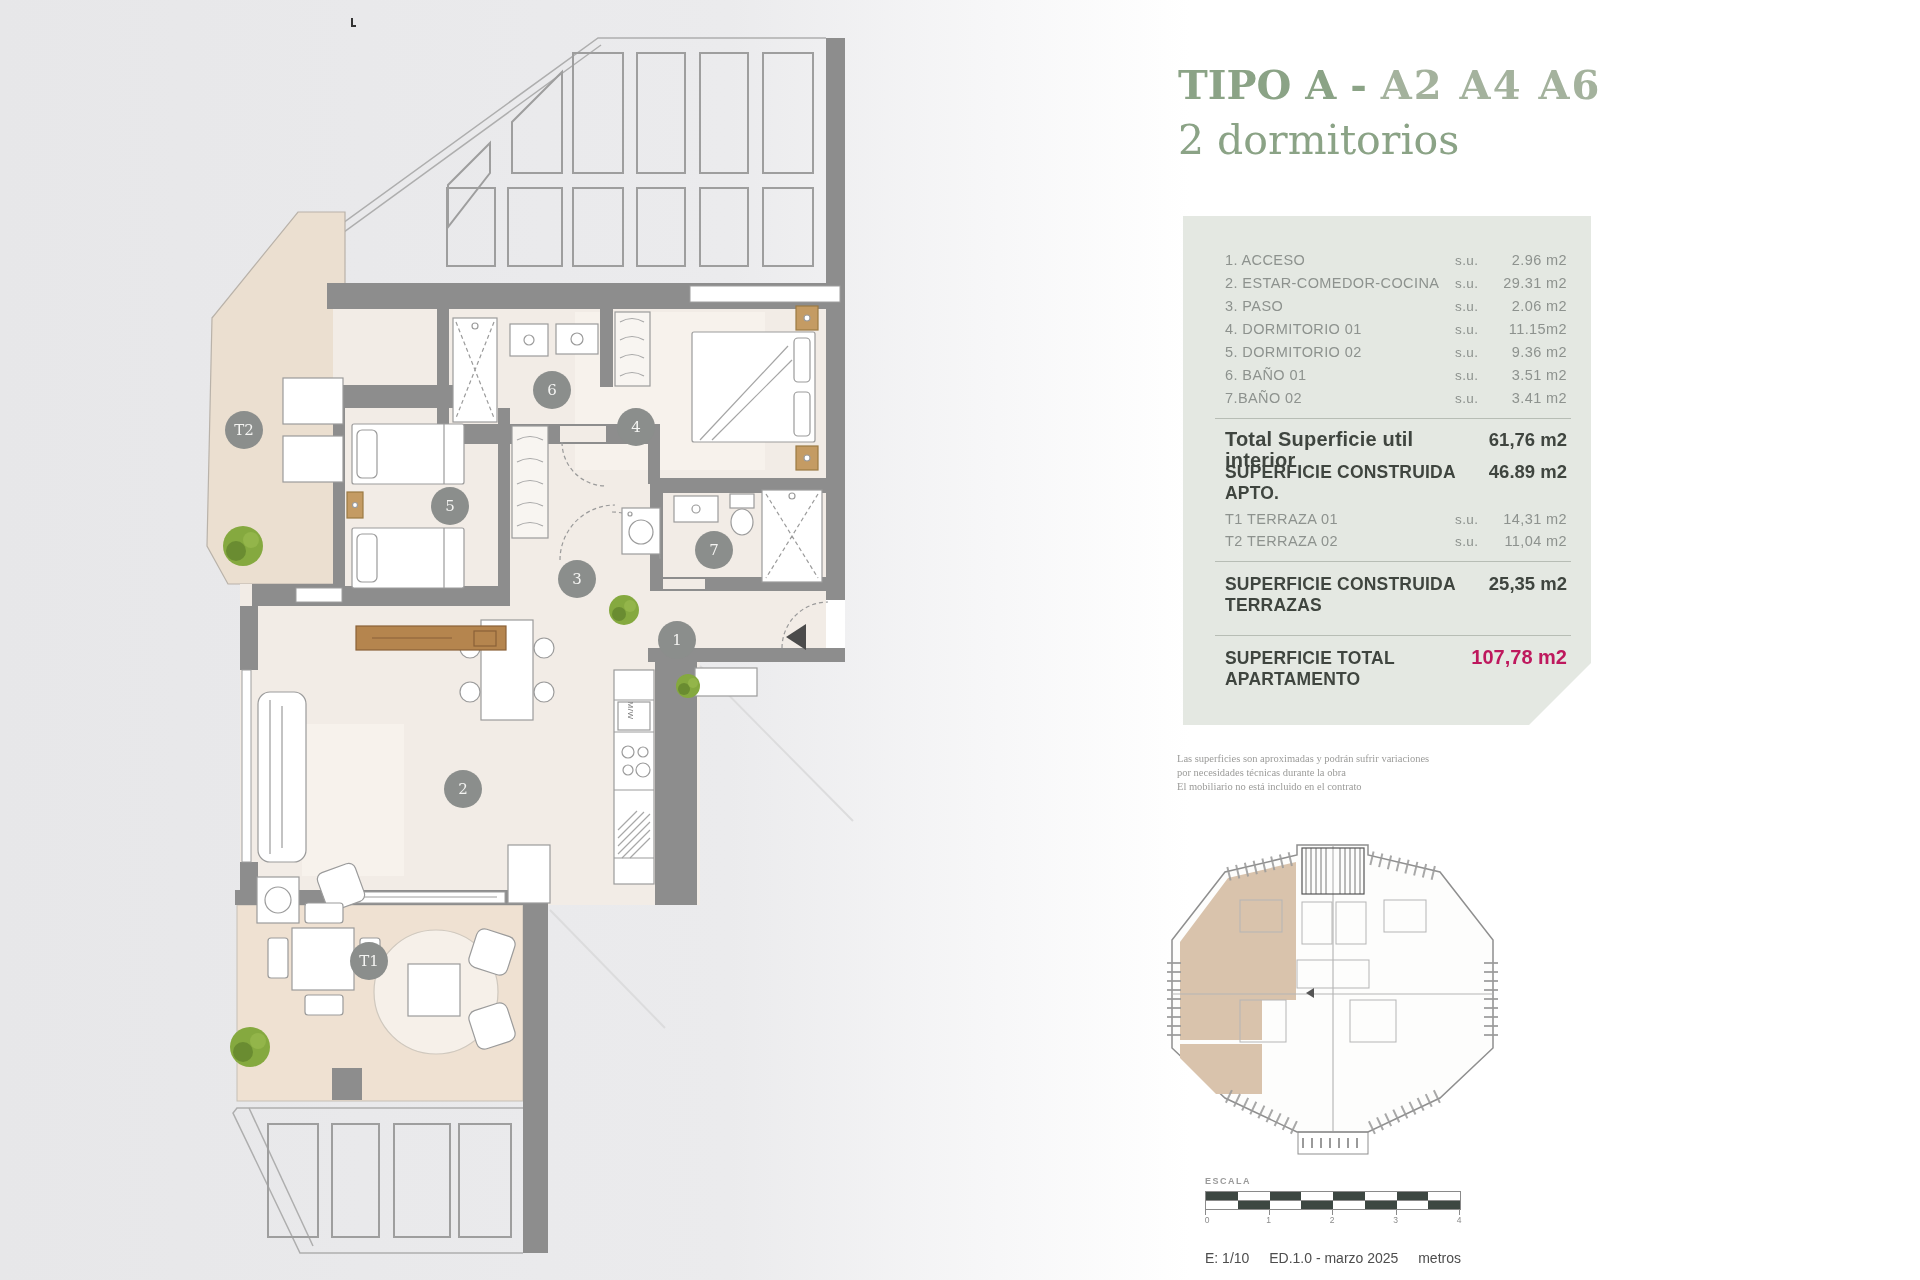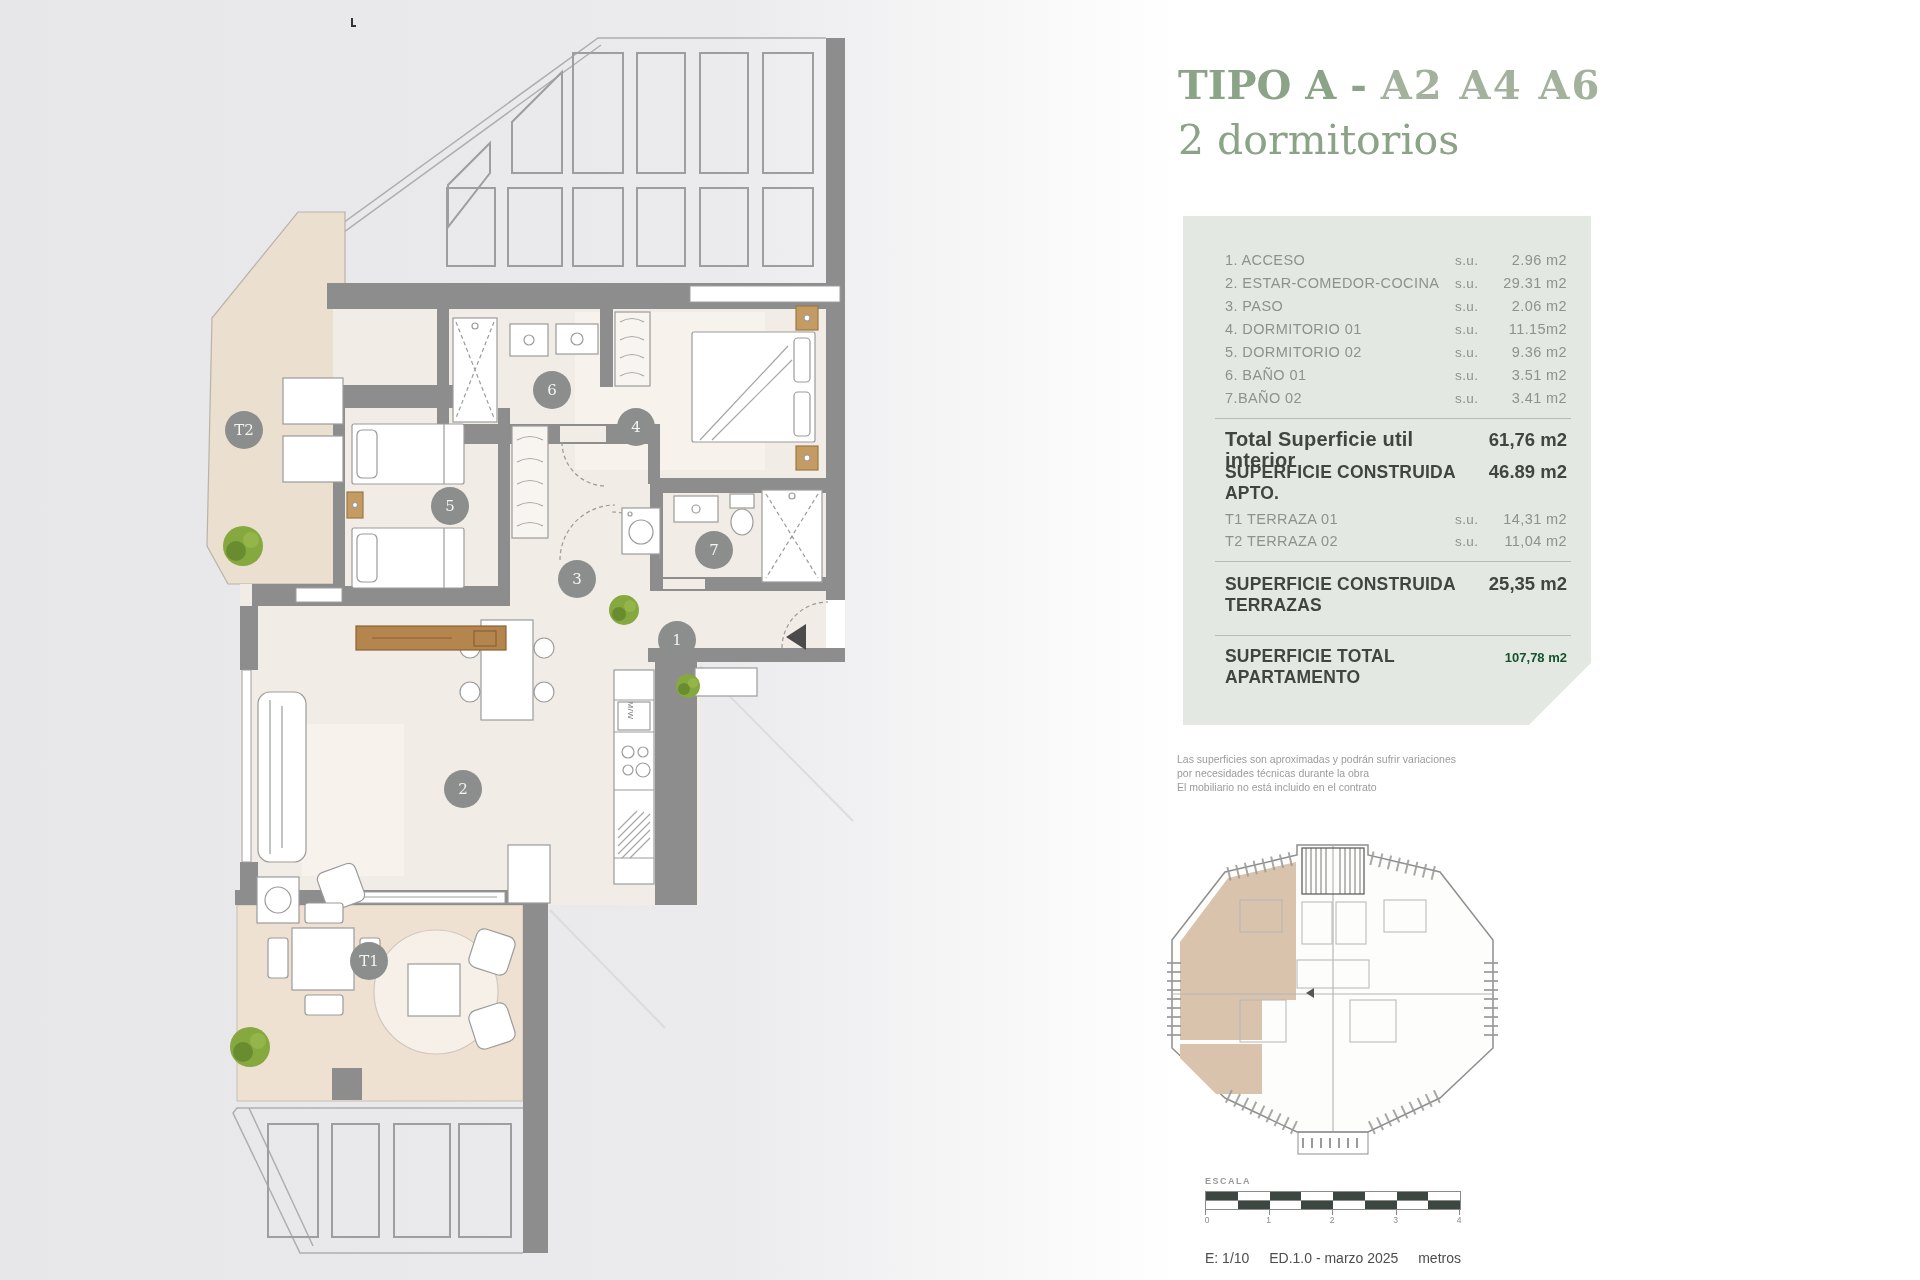--- a/index.html
+++ b/index.html
@@ -29,25 +29,25 @@
   .prow{position:absolute;left:42px;right:24px;display:flex;align-items:baseline;
         font-size:14.5px;letter-spacing:.4px;color:#8d928e;height:23px;}
   .prow .lbl{flex:1;white-space:nowrap;}
   .prow .su{width:36px;text-align:left;font-size:13.5px;}
   .prow .val{width:76px;text-align:right;}
   .divider{position:absolute;left:32px;right:20px;border-top:1px solid #b7bdb5;}
   .trow{position:absolute;left:42px;right:24px;display:flex;align-items:baseline;color:#3f453f;}
   .trow .lbl{flex:1;font-weight:700;font-size:17.5px;letter-spacing:.2px;line-height:21px;}
   .trow .lbl.two{white-space:pre-line;}
   .trow .val{font-weight:700;font-size:18.5px;}
-  .trow .val.orange{color:#14532d;font-size:13px;}
+  .trow .val.orange{color:#be185d;font-size:20px;}
   .trow .lbl.sent{font-size:20px;}
 
   
-  .disclaimer{position:absolute;left:1177px;top:752px;font-size:10.5px;line-height:14px;color:#9b9b99;}
+  .disclaimer{position:absolute;left:1177px;top:752px;font-size:10.5px;line-height:14px;color:#9b9b99;font-family:Liberation Serif, serif;}
 
   
   .scalebar{position:absolute;left:1205px;top:1176px;width:256px;}
   .scalebar .esc{font-size:9px;letter-spacing:1.5px;color:#9a9a9a;margin-bottom:5px;font-weight:bold;}
   .bar{width:254px;border:1px solid #8a8a8a;}
   .brow{display:flex;height:8px;}
   .brow + .brow{border-top:1px solid #8a8a8a;}
   .cell{width:31.75px;height:8px;}
   .cell.d{background:#3d4742;}
   .cell.l{background:#ffffff;}

